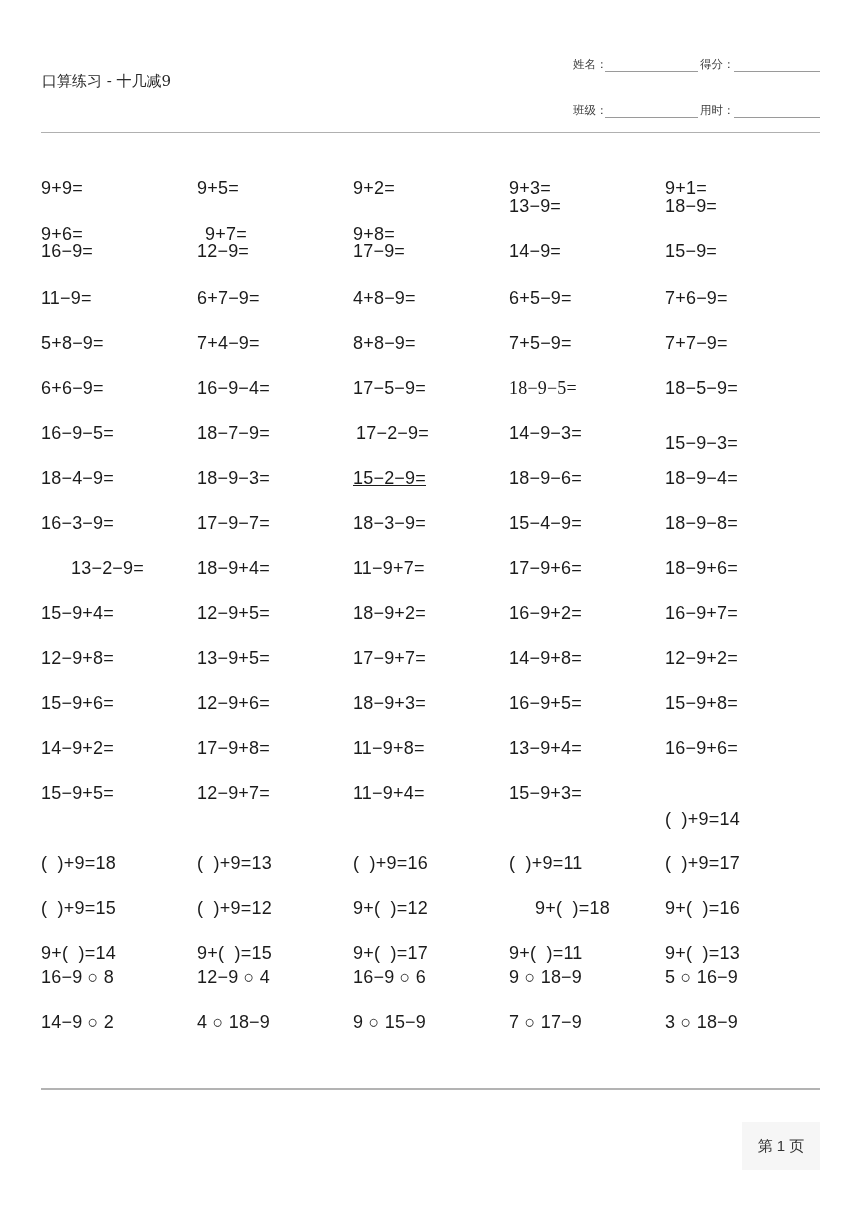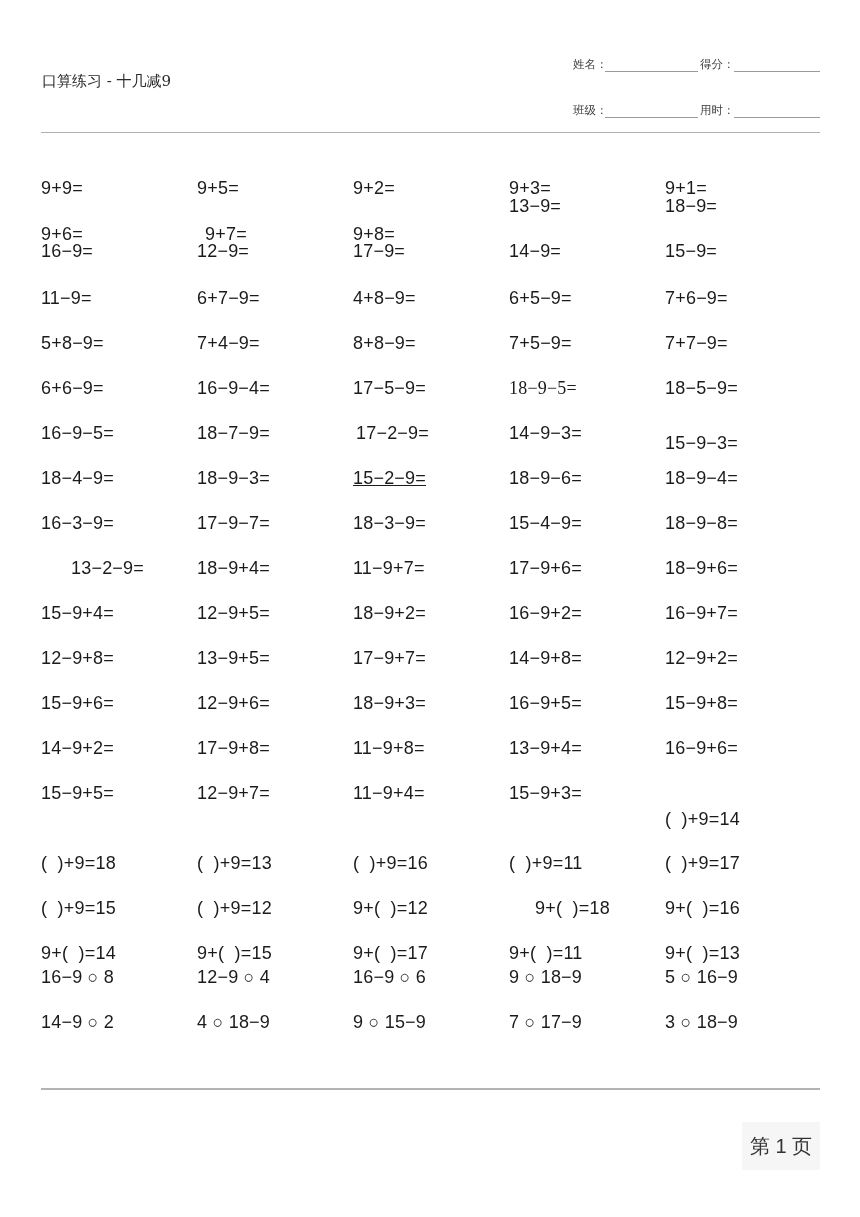--- a/index.html
+++ b/index.html
@@ -53,21 +53,21 @@
     color: #1b1b1b;
     white-space: pre;
     letter-spacing: 0.2px;
   }
   
   .page-badge {
     position: absolute; left: 742px; top: 1122px;
     width: 78px; height: 48px;
     background: #f6f6f6;
     display: flex; align-items: center; justify-content: center;
-    font-size: 20px; color: #333333;
+    font-size: 15px; color: #333333;
     white-space: pre;
   }
 </style>
 </head>
 <body>
 
 <div class="sheet">
 
   <div class="title">口算练习 - 十几减9</div>
 

